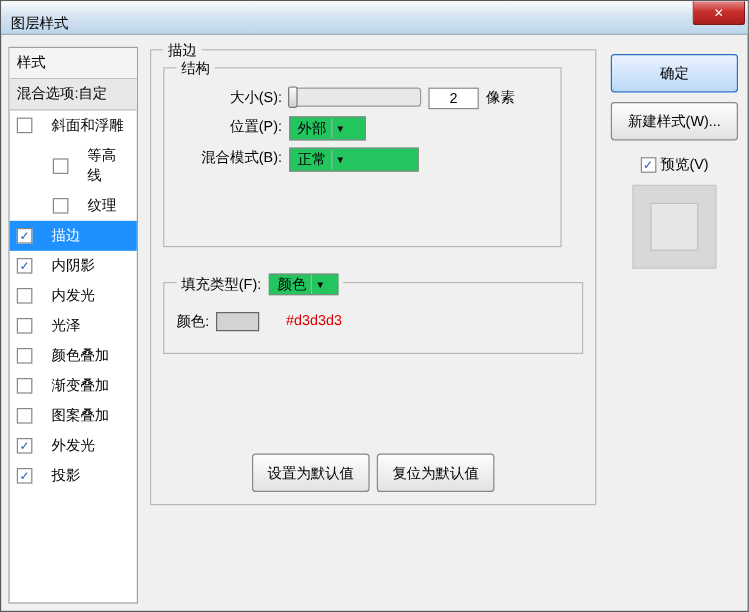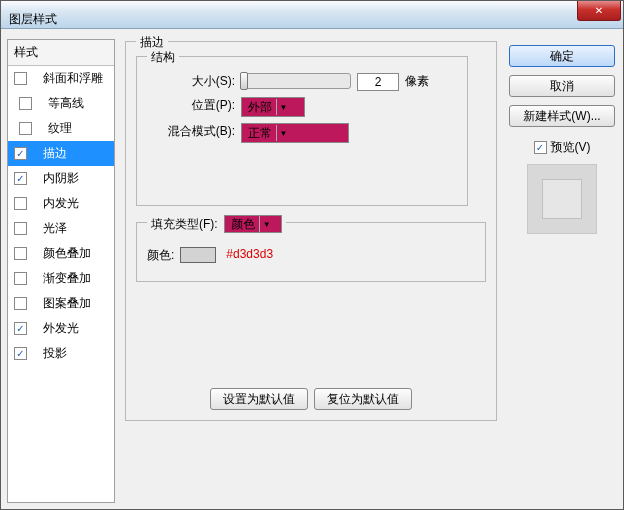--- a/index.html
+++ b/index.html
@@ -6,58 +6,59 @@
 body{background:#f0f0f0}
 .window{width:624px;height:510px;background:#f0f0f0;border:1px solid #5a5a5a;position:relative}
 .titlebar{height:28px;background:linear-gradient(#fafcfe,#d8e6f2 40%,#bcd5eb);display:flex;align-items:flex-end;padding-left:8px;border-bottom:1px solid #8ba3b8}
 .titlebar-title{color:#000}
 .close-btn{position:absolute;right:2px;top:0;width:44px;height:20px;background:linear-gradient(#e48c8c,#c9302c 45%,#a81e1e);border:1px solid #7a1818;border-top:none;border-radius:0 0 3px 3px;color:#fff;display:flex;align-items:center;justify-content:center;font-size:10px;cursor:pointer}
 .body{display:flex;padding:10px 6px 6px 6px;height:480px;gap:4px}
 .sidebar{width:108px;border:1px solid #a0a0a0;background:#fff}
 .side-head{padding:4px 6px;border-bottom:1px solid #c0c0c0;background:#f4f4f4}
 .side-sub{padding:4px 6px;background:#e8e8e8;border-bottom:1px solid #c0c0c0}
 .side-item{padding:4px 6px;display:flex;align-items:center;gap:16px;cursor:pointer}
-.side-item.indent{padding-left:11px}
+.side-item.indent{padding-left:36px}
 .side-item.selected{background:#1e90ff;color:#fff}
 .cb{width:13px;height:13px;border:1px solid #888;background:#fff;display:inline-flex;align-items:center;justify-content:center;font-size:10px;color:#1e5fbb}
 .main{flex:1;position:relative;padding:4px}
 .grp{border:1px solid #b8b8b8;position:absolute;padding:10px 10px 8px 10px}
 .grp>.lbl{position:absolute;top:-8px;left:10px;background:#f0f0f0;padding:0 4px}
 .grp-stroke{left:6px;top:2px;right:6px;height:380px}
 .grp-struct{left:10px;top:14px;right:28px;height:150px}
-.grp-fill{left:10px;top:180px;right:10px;height:60px}
+.grp-fill{left:10px;top:193px;right:10px;height:60px}
 .row{display:flex;align-items:flex-start;margin:6px 0;gap:6px}
 .row .rl{width:88px;text-align:right}
 .slider{height:16px;border:1px solid #999;border-radius:3px;background:#e8e8e8;position:relative;display:inline-block}
 .thumb{position:absolute;top:-2px;width:8px;height:18px;background:linear-gradient(#fdfdfd,#d0d0d0);border:1px solid #777;border-radius:2px}
 .numbox{width:42px;height:18px;border:1px solid #888;background:#fff;text-align:center;line-height:16px}
-.combo{height:20px;border:1px solid #888;background:#be185d;display:inline-flex;align-items:center;padding:0 4px 0 6px;gap:4px}
+.combo{height:20px;border:1px solid #888;background:#22c55e;display:inline-flex;align-items:center;padding:0 4px 0 6px;gap:4px}
 .dd{width:14px;height:16px;border-left:1px solid #aaa;display:flex;align-items:center;justify-content:center;font-size:8px}
-.btn{height:22px;border:1px solid #888;background:linear-gradient(#fdfdfd,#e2e2e2);border-radius:3px;padding:0 12px;cursor:pointer;display:inline-flex;align-items:center;justify-content:center}
+.btn{height:32px;border:1px solid #888;background:linear-gradient(#fdfdfd,#e2e2e2);border-radius:3px;padding:0 12px;cursor:pointer;display:inline-flex;align-items:center;justify-content:center}
 .btn.primary{border:1px solid #2a6fc9;background:linear-gradient(#eaf3ff,#bcd8f7)}
 .right{width:110px;display:flex;flex-direction:column;gap:8px;padding-top:6px;align-items:center}
 .right .btn{width:106px}
 .preview-chk{display:flex;align-items:center;gap:4px;margin-top:4px}
 .preview-box{width:70px;height:70px;background:#d8d8d8;border:1px solid #c8c8c8;display:flex;align-items:center;justify-content:center}
 .preview-inner{width:40px;height:40px;border:1px solid #c0c0c0;background:#e6e6e6}
 .swatch{width:36px;height:16px;border:1px solid #666;background:#d3d3d3;display:inline-block}
-.hex{color:#d00;margin-left:4px}
+.hex{color:#d00;margin-left:16px}
 .btnrow{position:absolute;bottom:10px;left:0;right:0;display:flex;justify-content:center;gap:6px}
 </style>
 </head>
 <body>
 
 <div class="window">
   <div class="titlebar">
     <span class="titlebar-title">图层样式</span>
     <div class="close-btn">✕</div>
   </div>
   <div class="body">
     <div class="sidebar">
       <div class="side-head">样式</div>
+      <div class="side-sub">混合选项:自定</div>
       <div id="side-items">
           <div class="side-item">
             <span class="cb"></span>
             <span>斜面和浮雕</span>
           </div>
           <div class="side-item indent">
             <span class="cb"></span>
             <span>等高线</span>
           </div>
           <div class="side-item indent">
@@ -154,21 +155,20 @@
 
         <div class="btnrow">
           <span class="btn">设置为默认值</span>
           <span class="btn">复位为默认值</span>
         </div>
       </div>
     </div>
 
     <div class="right">
       <span class="btn primary">确定</span>
-      <span class="btn">取消</span>
       <span class="btn">新建样式(W)...</span>
       <div class="preview-chk">
         <span class="cb">✓</span>
         <span>预览(V)</span>
       </div>
       <div class="preview-box">
         <div class="preview-inner"></div>
       </div>
     </div>
   </div>

